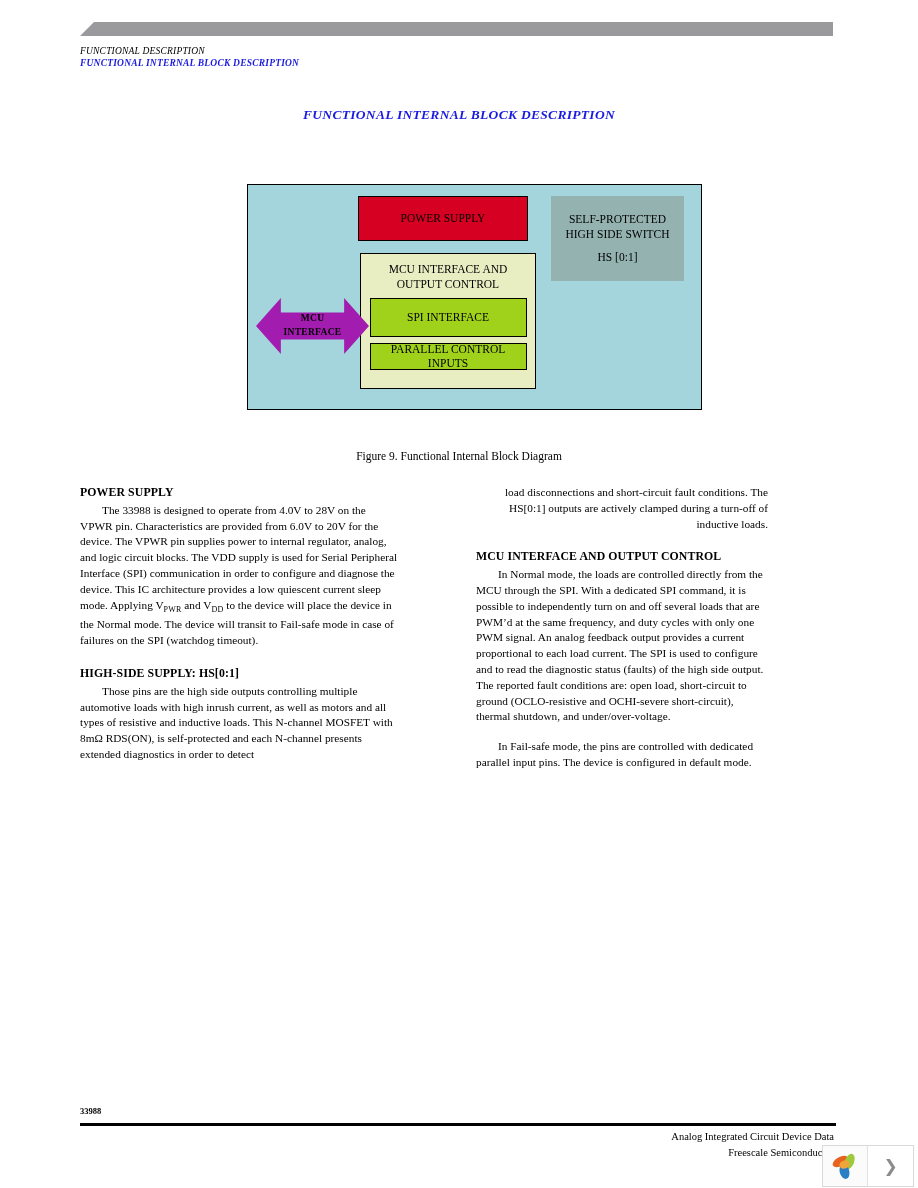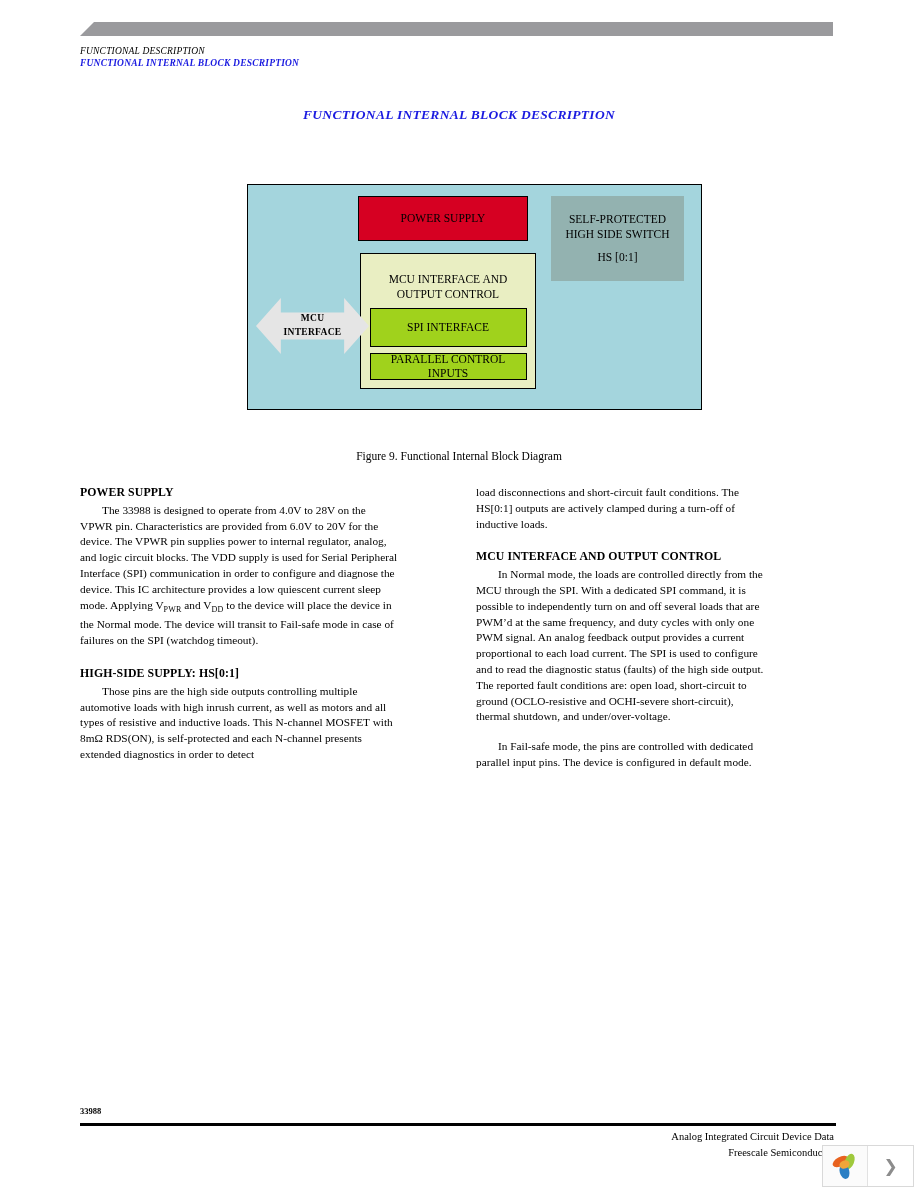--- a/index.html
+++ b/index.html
@@ -107,21 +107,21 @@
   }
   .blk-hss .gap { height: 9px; }
   .blk-mcu {
     left: 112px;
     top: 68px;
     width: 176px;
     height: 136px;
     background: #e9eec2;
     font-size: 11.5px;
     justify-content: flex-start;
-    padding-top: 18px;
+    padding-top: 8px;
   }
   .blk-mcu .mcu-title {
     line-height: 1.3;
     margin-bottom: 6px;
   }
   .blk-inner {
     box-sizing: border-box;
     border: 1.5px solid #000000;
     background: #a0d21c;
     width: 157px;
@@ -135,21 +135,21 @@
   .blk-spi { height: 39px; margin-bottom: 6px; }
   .blk-parallel { height: 27px; }
 
   
   .arrow-mcu {
     position: absolute;
     left: 8px;
     top: 113px;
     width: 113px;
     height: 56px;
-    background: #e5e5e5;
+    background: #a21caf;
     clip-path: polygon(0 50%, 22% 0, 22% 26%, 78% 26%, 78% 0, 100% 50%, 78% 100%, 78% 74%, 22% 74%, 22% 100%);
     display: flex;
     flex-direction: column;
     align-items: center;
     justify-content: center;
     font-family: "Liberation Serif", serif;
     font-weight: bold;
     font-size: 9.5px;
     line-height: 1.45;
     letter-spacing: 0.3px;
@@ -183,21 +183,21 @@
   .col h3 {
     margin: 0 0 2px 0;
     font-size: 11.8px;
     font-weight: bold;
     letter-spacing: 0.1px;
   }
   .col p {
     margin: 0 0 0 0;
     text-indent: 22px;
   }
-  .col p.noindent { text-indent: 0; }
+  .col p.noindent { text-indent: 0; text-align: right; }
   .spacer-sm { height: 14px; }
   .spacer-md { height: 17px; }
   sub {
     font-size: 8px;
     vertical-align: -3px;
     letter-spacing: 0.2px;
   }
 
   
   .footer-doc-id {

